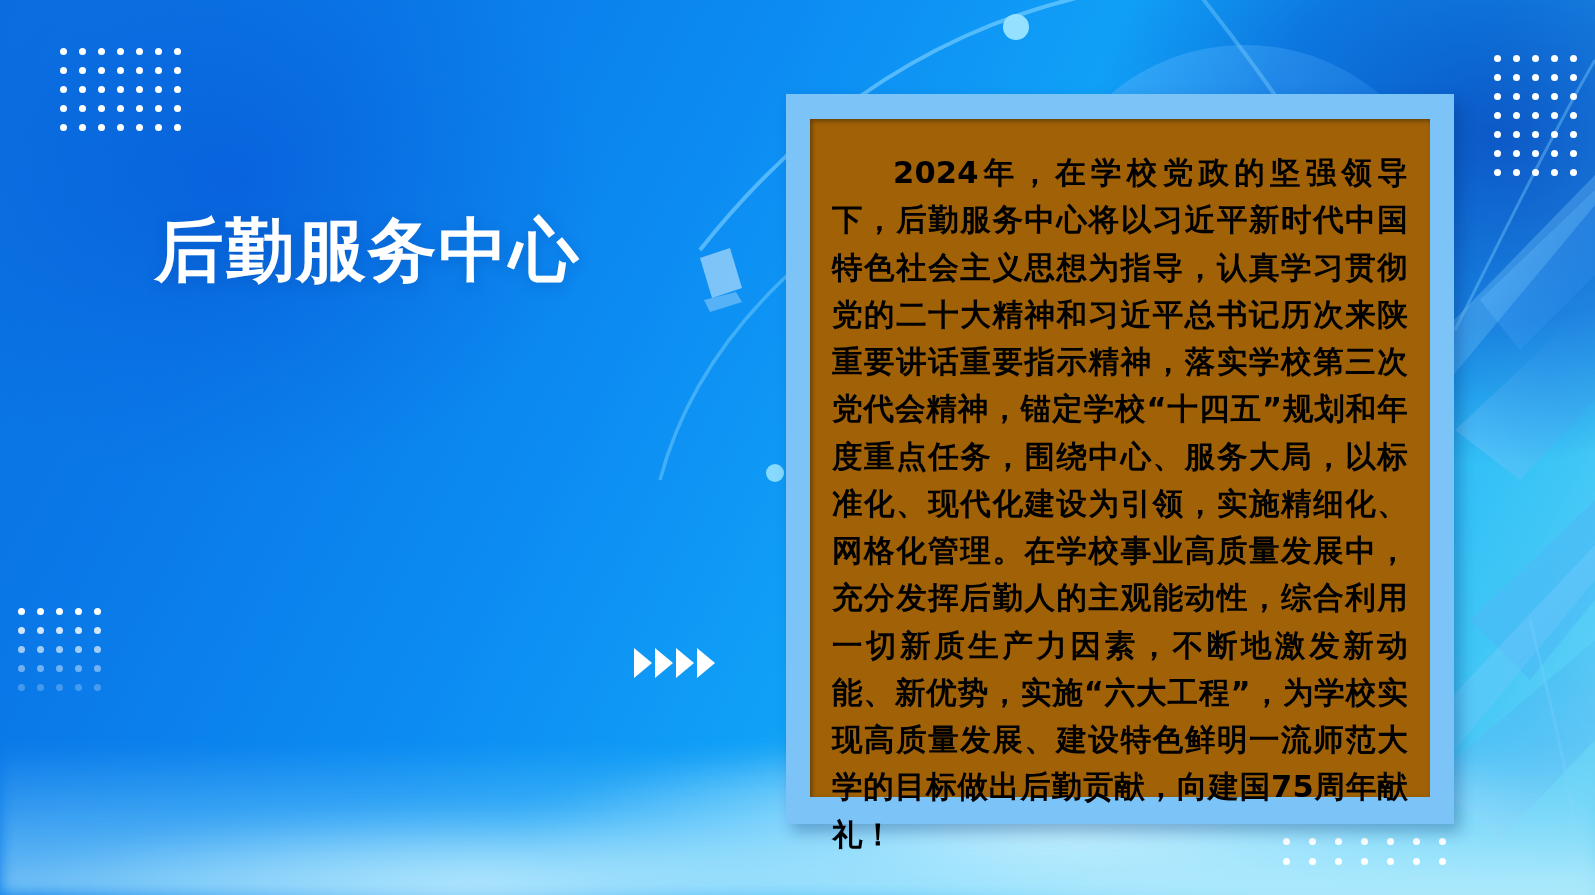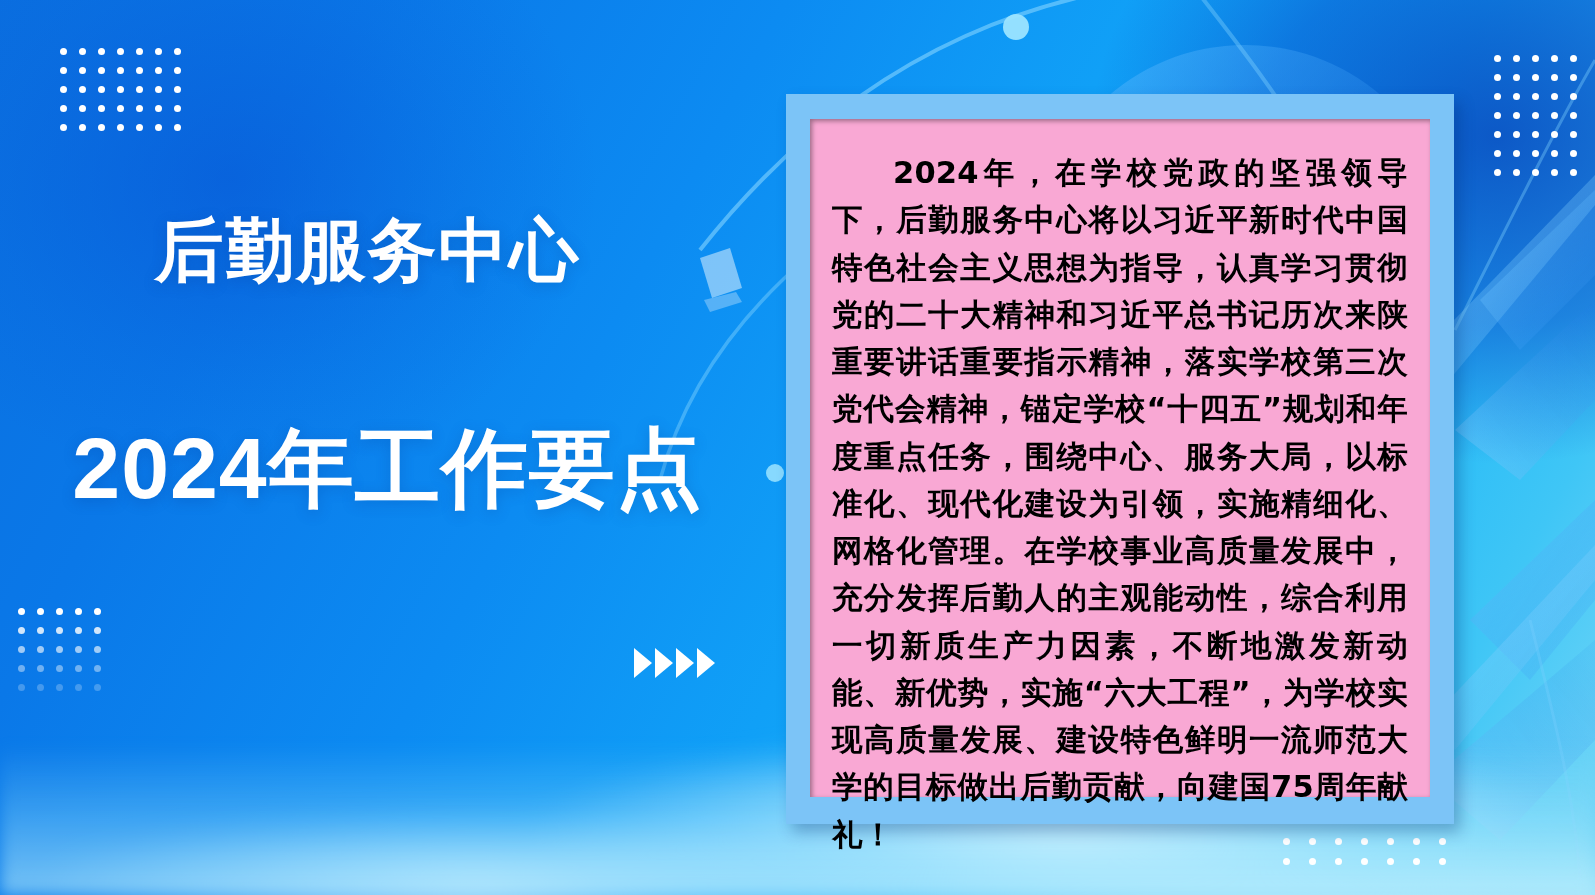--- a/index.html
+++ b/index.html
@@ -166,21 +166,21 @@
     height: 730px;
     background: #7cc4f7;
     box-shadow: 6px 8px 14px rgba(2,40,110,0.30);
   }
   .panel-inner {
     position: absolute;
     left: 24px;
     top: 25px;
     right: 24px;
     bottom: 27px;
-    background: #f9a8d4;
+    background: #a16207;
     box-shadow: inset 2px 2px 5px rgba(0,0,0,0.38);
   }
   .panel-text {
     position: absolute;
     left: 22px;
     right: 22px;
     top: 30px;
     color: #000000;
     font-family: "DejaVu Sans", "Liberation Sans", sans-serif;
     font-weight: bold;
@@ -376,21 +376,20 @@
       <i></i>
       <i></i>
       <i></i>
       <i></i>
       <i></i>
       <i></i>
   </div>
 
   <div class="left-col">
     <div class="title-main">后勤服务中心</div>
-    <div class="title-sub">2024年工作要点</div>
 
     <div class="chevrons">
       <span class="chev"></span>
       <span class="chev"></span>
       <span class="chev"></span>
       <span class="chev"></span>
     </div>
   </div>
 
   <div class="panel-outer">

